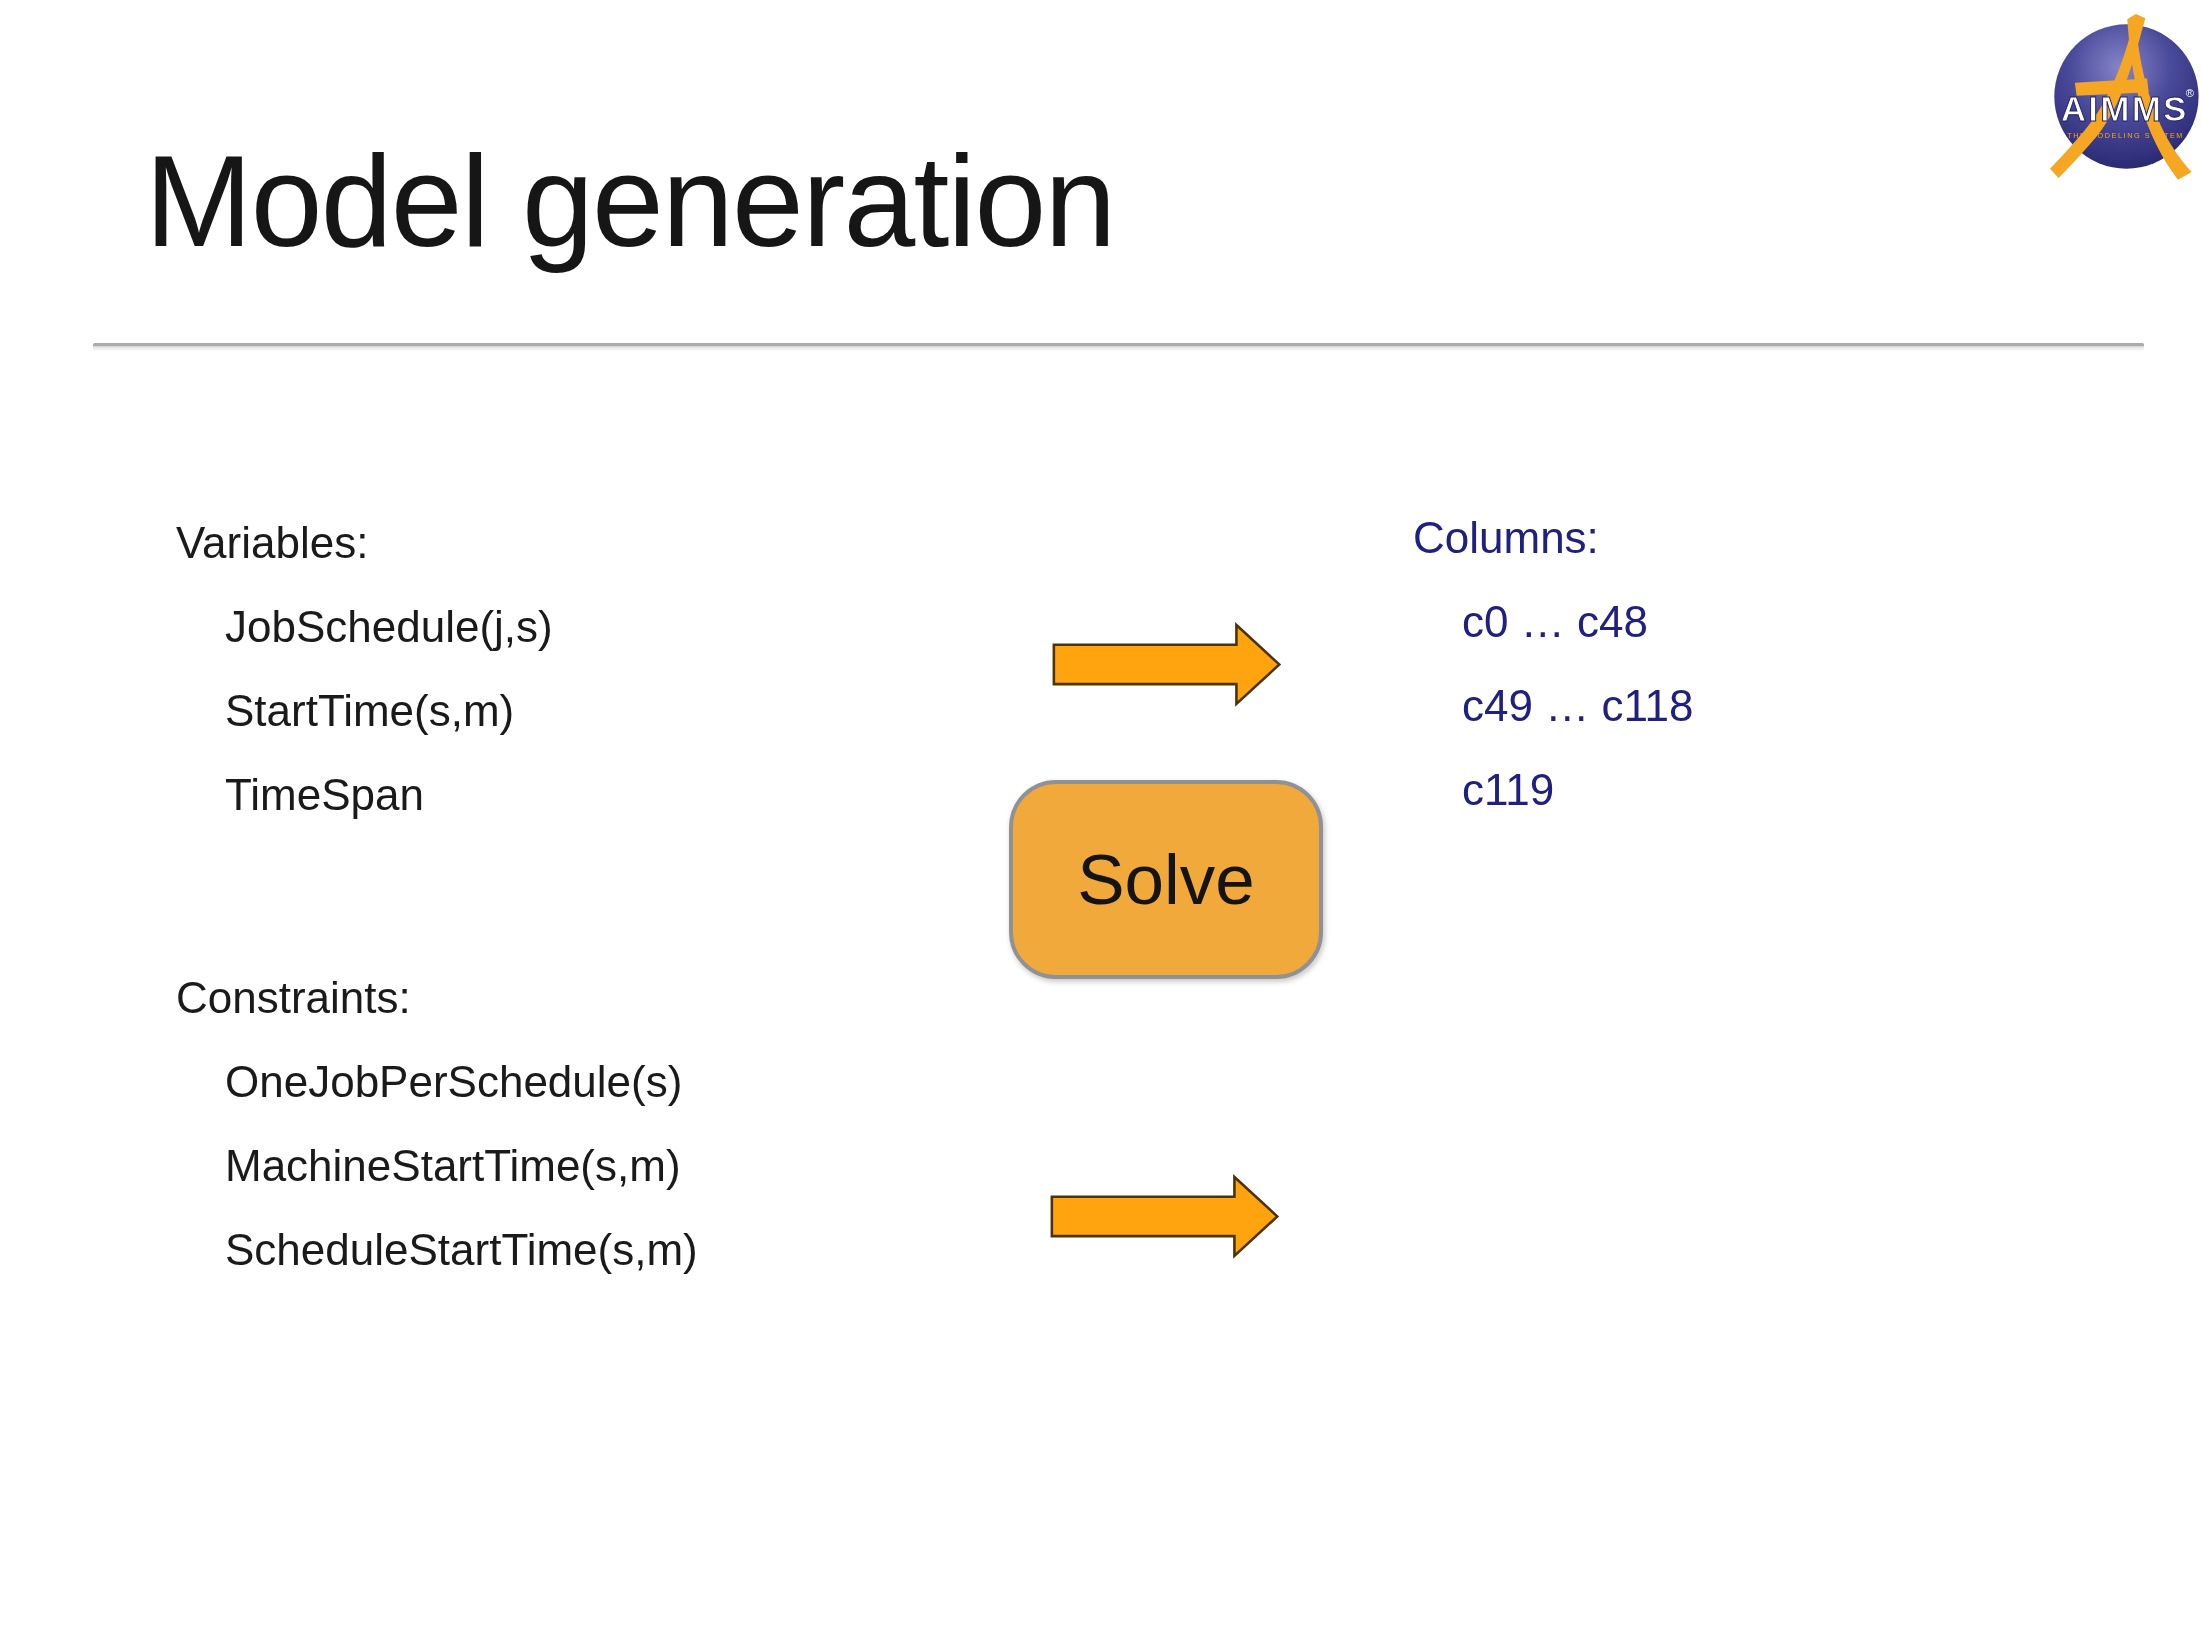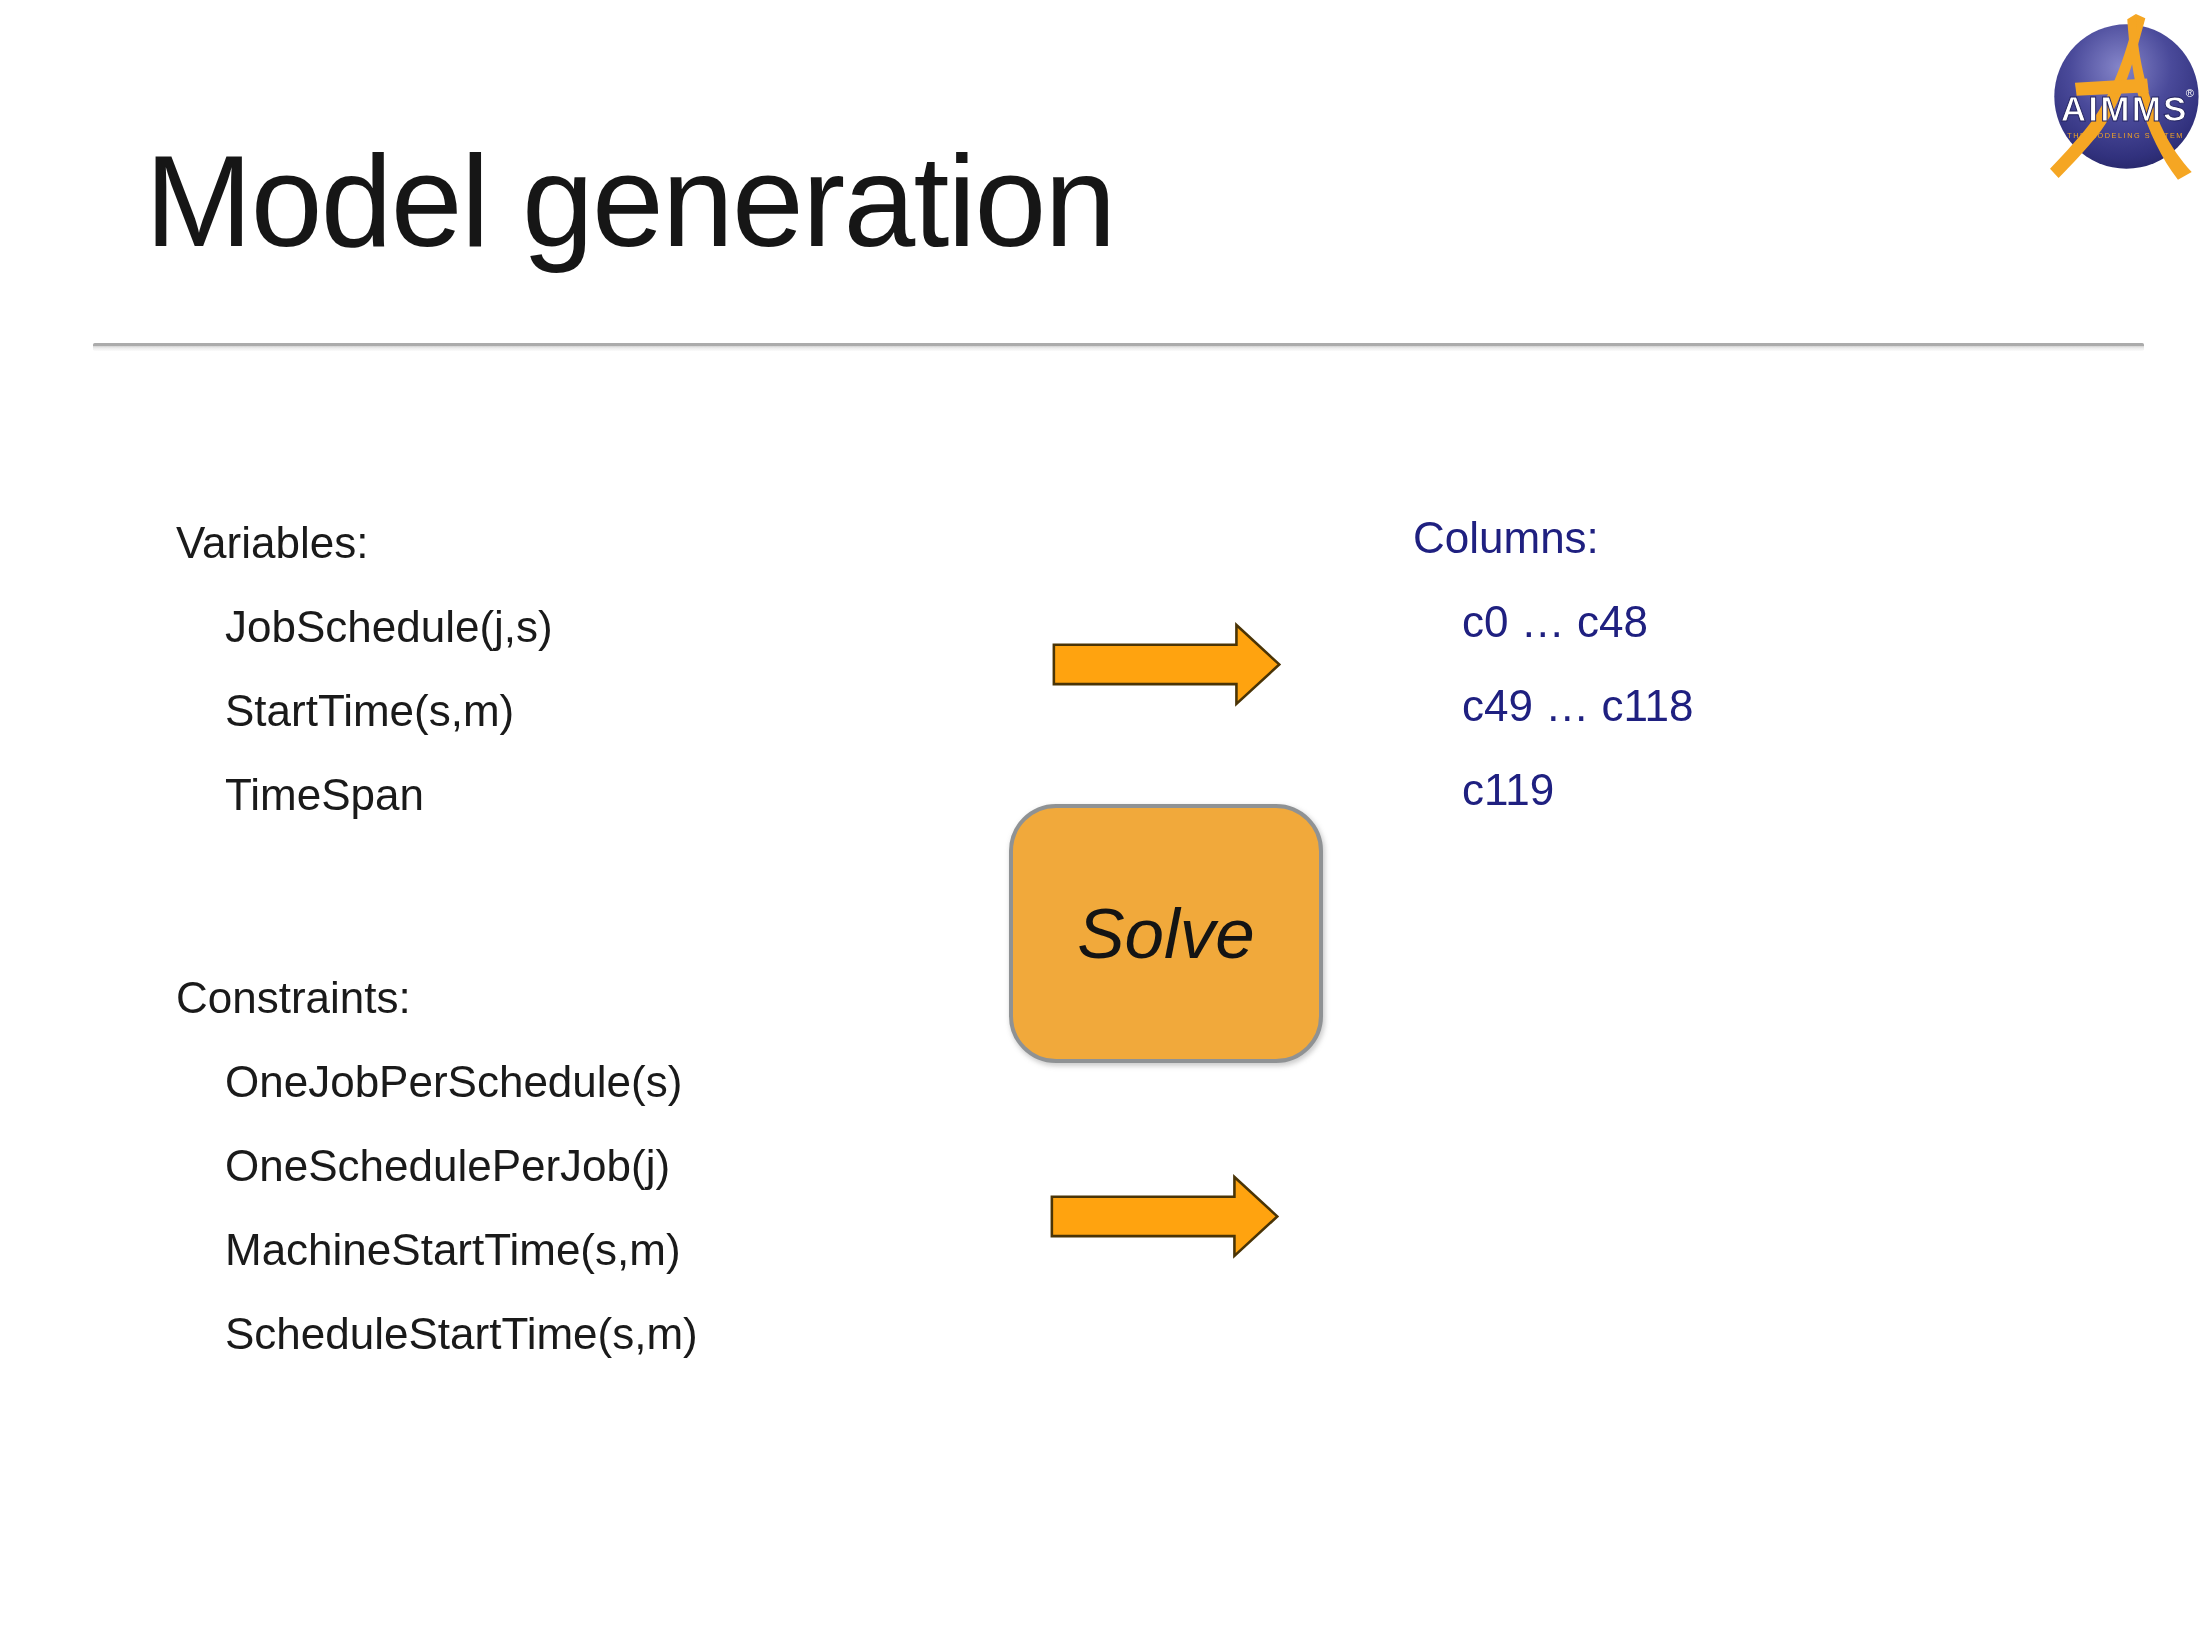--- a/index.html
+++ b/index.html
@@ -24,27 +24,26 @@
     color:#1a1a1a; white-space:nowrap;
   }
   .textcol .indent { margin-left:49px; }
   .navy { color:#1f2080; }
   .navy .indent { }
   #vars-block { left:176px; top:501px; }
   #cons-block { left:176px; top:956px; }
   #cols-block { left:1413px; top:496px; }
   #rows-block { left:1413px; top:934px; }
   .solve {
-    position:absolute; left:1009px; top:804px; width:314px; height:259px;
+    position:absolute; left:1009px; top:780px; width:314px; height:199px;
     box-sizing:border-box;
     background:#f1a93b; border:4.3px solid #8f9294; border-radius:47px;
     display:flex; align-items:center; justify-content:center;
     font-size:71px; color:#141414;
     box-shadow:1.7px 2.6px 5.2px rgba(110,110,110,0.35);
-    font-style:italic;
   }
   .arrow { position:absolute; }
   #arrow-top { left:1051px; top:619px; }
   #arrow-bottom { left:1049px; top:1171px; }
   .logo { position:absolute; left:2050px; top:12px; }
 </style>
 </head>
 <body>
 
 <div class="slide">
@@ -78,21 +77,20 @@
   <div class="textcol" id="vars-block">
     <div>Variables:</div>
     <div class="indent">JobSchedule(j,s)</div>
     <div class="indent">StartTime(s,m)</div>
     <div class="indent">TimeSpan</div>
   </div>
 
   <div class="textcol" id="cons-block">
     <div>Constraints:</div>
     <div class="indent">OneJobPerSchedule(s)</div>
-    <div class="indent">OneSchedulePerJob(j)</div>
     <div class="indent">MachineStartTime(s,m)</div>
     <div class="indent">ScheduleStartTime(s,m)</div>
   </div>
 
   <div class="textcol navy" id="cols-block">
     <div>Columns:</div>
     <div class="indent">c0 … c48</div>
     <div class="indent">c49 … c118</div>
     <div class="indent">c119</div>
   </div>

